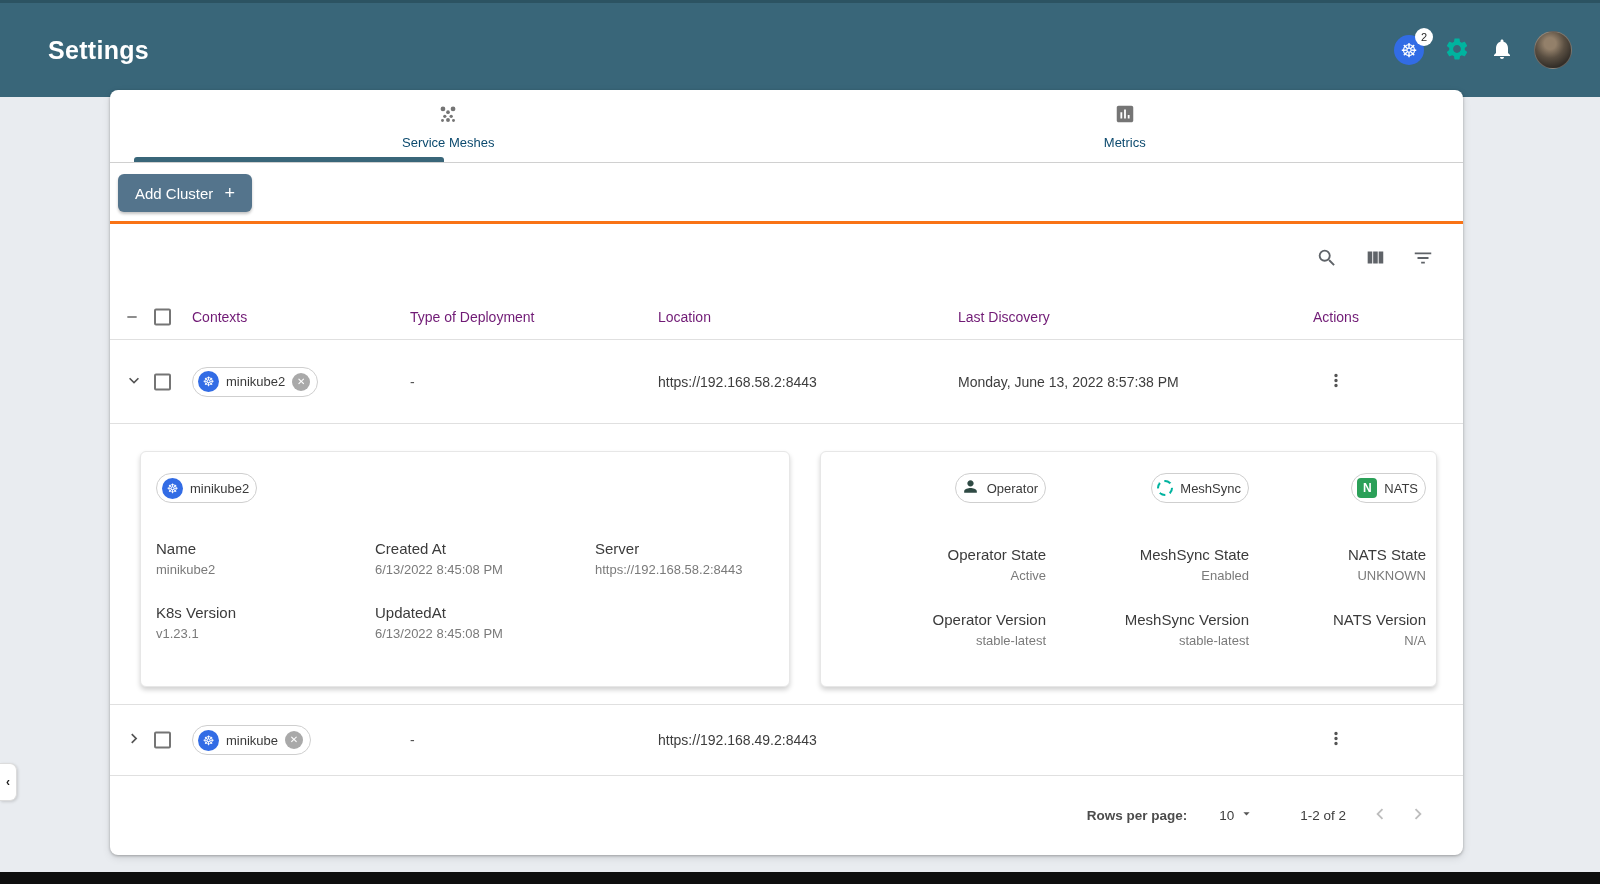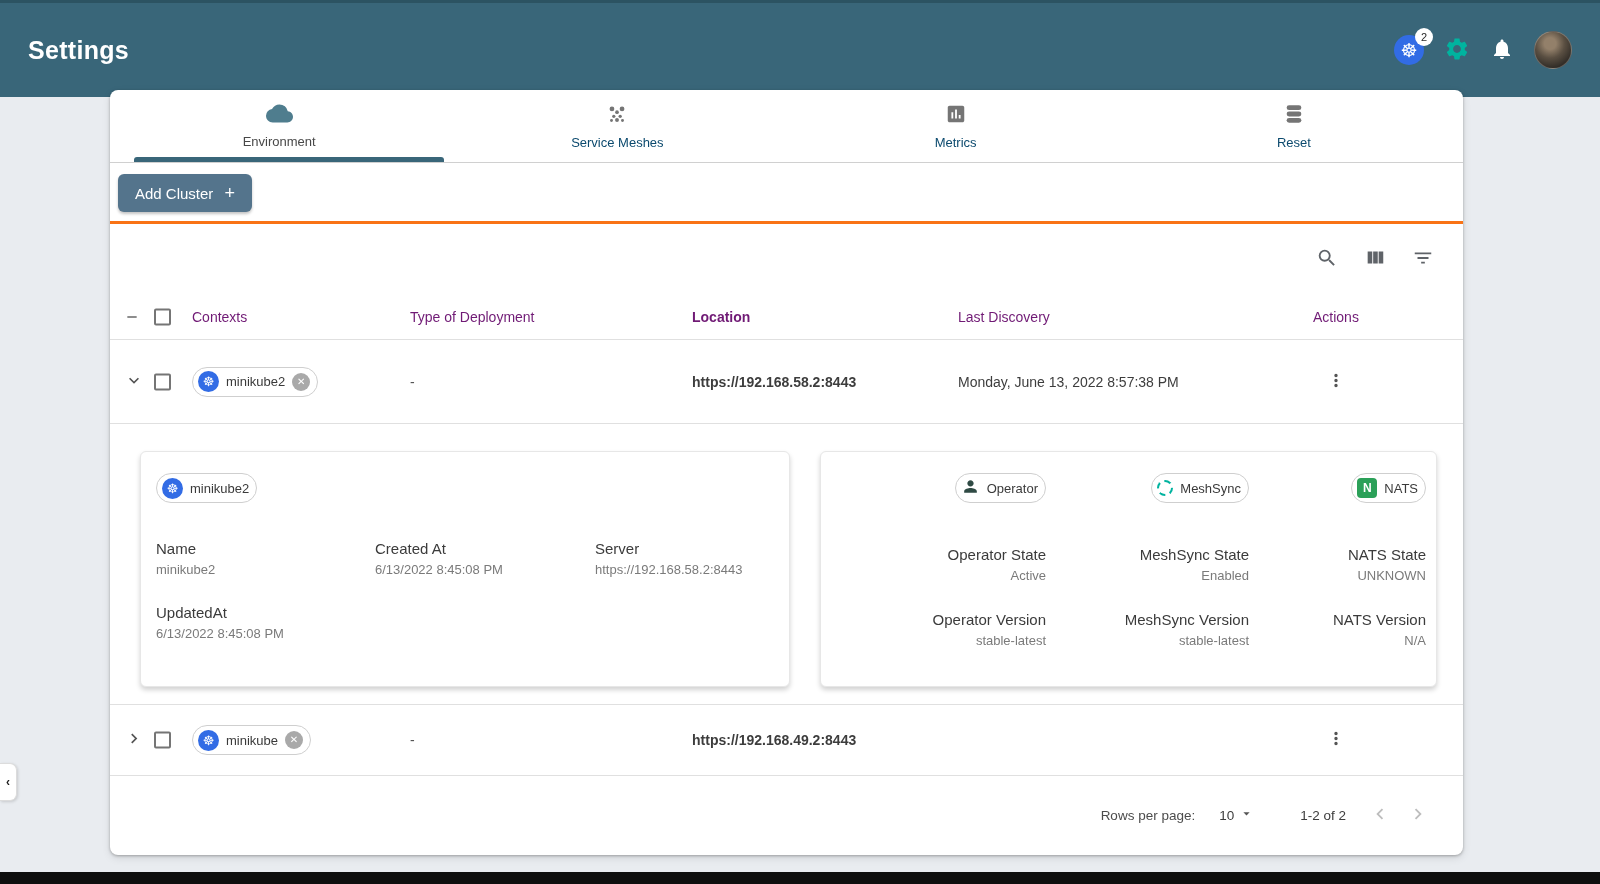--- a/index.html
+++ b/index.html
@@ -5,21 +5,21 @@
   * { box-sizing: border-box; }
   html,body { margin:0; padding:0; }
   body {
     width:1600px; height:884px; position:relative; overflow:hidden;
     background:#e9ecf0; font-family:"Liberation Sans", sans-serif;
   }
   
   .appbar {
     position:absolute; top:0; left:0; width:100%; height:97px;
     background:#396679; border-top:3px solid #2c5362;
-    display:flex; align-items:center; padding:0 28px 0 28px;
+    display:flex; align-items:center; padding:0 28px 0 48px;
   }
   .appbar-title { color:#fff; font-size:25px; font-weight:bold; margin:0; letter-spacing:.3px; }
   .appbar-icons { margin-left:auto; display:flex; align-items:center; gap:20px; }
   .k8s-wrap { position:relative; width:30px; height:30px; cursor:pointer; }
   .k8s-circle {
     width:30px; height:30px; border-radius:50%; background:#326CE5; color:#fff;
     display:flex; align-items:center; justify-content:center; font-size:19px; line-height:1;
   }
   .k8s-badge {
     position:absolute; top:-7px; right:-9px; width:18px; height:18px; border-radius:50%;
@@ -65,21 +65,21 @@
 
   
   .thead { position:relative; height:45px; border-bottom:1px solid #e0e0e0; }
   .trow  { position:relative; height:84px; border-bottom:1px solid #e0e0e0; }
   .trow.second { height:71px; }
   .cell { position:absolute; top:50%; transform:translateY(-50%); font-size:14px; color:#3d3d3d; white-space:nowrap; }
   .c-expand   { left:14px; }
   .c-check    { left:44px; }
   .c-context  { left:82px; }
   .c-type     { left:300px; }
-  .c-location { left:582px;font-weight:bold; }
+  .c-location { left:548px; }
   .c-discovery{ left:848px; }
   .c-actions  { left:1203px; }
   .head-label { color:#701a75; }
   .minus-btn, .chev-btn { border:none; background:none; padding:0; cursor:pointer; display:flex; align-items:center; }
   .checkbox { width:17px; height:17px; border:2px solid #757575; border-radius:2px; background:#fff; cursor:pointer; padding:0; }
   .dash { color:#555; }
   .kebab-btn { border:none; background:none; cursor:pointer; padding:4px; border-radius:50%; }
 
   
   .chip {
@@ -117,21 +117,21 @@
   .fvalue { font-size:13px; color:#7a7a7a; white-space:nowrap; }
   .chip-row { margin-bottom:37px; display:flex; }
   .ccol { display:flex; flex-direction:column; align-items:flex-end; }
   .ccol1 { width:210px; } .ccol2 { width:203px; } .ccol3 { flex:1; }
   .ccol .flabel { margin-top:43px; }
   .ccol .flabel.second { margin-top:28px; }
 
   
   .tfoot { height:78px; display:flex; align-items:center; justify-content:flex-end; padding-right:26px;
     font-size:13.5px; color:#4c4c4c; }
-  .rpp-label { margin-right:18px; }
+  .rpp-label { margin-right:26px;font-weight:bold; }
   .rpp-select { display:flex; align-items:center; gap:5px; margin-right:40px; cursor:pointer; background:none; border:none;
     font-size:13.5px; color:#3d3d3d; font-family:inherit; }
   .range-text { margin-right:15px; color:#3d3d3d; }
   .pg-btn { width:38px; height:38px; border:none; background:none; display:flex; align-items:center; justify-content:center; padding:0; }
 
   
   .sidebar-toggle {
     position:absolute; left:0; top:763px; width:17px; height:38px; cursor:pointer;
     background:#fff; border:1px solid #dcdcdc; border-left:none; border-radius:0 7px 7px 0;
     box-shadow:1px 1px 3px rgba(0,0,0,.15); color:#1d1d1d; font-size:12px; font-weight:bold;
@@ -163,28 +163,20 @@
           </svg>
       </span>
     </button>
     <div class="avatar"></div>
   </div>
 </header>
 
 <main class="card">
 
   <nav class="tabs">
-    <button class="tab active">
-      <span>
-        <svg width="27" height="20" viewBox="0 0 24 17" fill="#4F7D8E">
-            <path d="M19.35 6.04A7.49 7.49 0 0 0 12 0C9.11 0 6.6 1.64 5.35 4.04A5.994 5.994 0 0 0 0 10c0 3.31 2.69 6 6 6h13c2.76 0 5-2.24 5-5 0-2.64-2.05-4.78-4.65-4.96z"></path>
-          </svg>
-      </span>
-      <span>Environment</span>
-    </button>
     <button class="tab">
       <span>
         <svg width="24" height="22" viewBox="0 0 24 24" fill="#757575">
           <circle cx="6.5" cy="6.5" r="2.6"></circle>
             <circle cx="17.5" cy="6.5" r="2.6"></circle>
           <circle cx="12" cy="10" r="2"></circle>
             <circle cx="8.5" cy="14.5" r="1.8"></circle>
           <circle cx="15.5" cy="14.5" r="1.8"></circle>
             <circle cx="6" cy="19" r="1.6"></circle>
           <circle cx="12" cy="18.5" r="2.1"></circle>
@@ -194,30 +186,20 @@
       <span>Service Meshes</span>
     </button>
     <button class="tab">
       <span>
         <svg width="22" height="22" viewBox="0 0 24 24" fill="#757575">
             <path d="M19 3H5c-1.1 0-2 .9-2 2v14c0 1.1.9 2 2 2h14c1.1 0 2-.9 2-2V5c0-1.1-.9-2-2-2zm-10 14H7v-7h2v7zm4 0h-2V7h2v10zm4 0h-2v-4h2v4z"></path>
           </svg>
       </span>
       <span>Metrics</span>
     </button>
-    <button class="tab">
-      <span>
-        <svg width="22" height="22" viewBox="0 0 24 24" fill="#757575">
-          <rect x="4" y="2.5" width="16" height="5.2" rx="2.6"></rect>
-          <rect x="4" y="9.4" width="16" height="5.2" rx="2.6"></rect>
-          <rect x="4" y="16.3" width="16" height="5.2" rx="2.6"></rect>
-        </svg>
-      </span>
-      <span>Reset</span>
-    </button>
     <div class="tab-indicator"></div>
   </nav>
 
   <div class="addrow">
     <button class="add-btn">
       <span>Add Cluster</span>
       <span class="add-plus">+</span>
     </button>
   </div>
 
@@ -302,20 +284,24 @@
         <div class="fcol2">
           <div class="flabel">Created At</div>
           <div class="fvalue">6/13/2022 8:45:08 PM</div>
         </div>
         <div class="fcol3">
           <div class="flabel">Server</div>
           <div class="fvalue">https://192.168.58.2:8443</div>
         </div>
       </div>
       <div class="frow">
+        <div class="fcol1">
+          <div class="flabel">K8s Version</div>
+          <div class="fvalue">v1.23.1</div>
+        </div>
         <div class="fcol2">
           <div class="flabel">UpdatedAt</div>
           <div class="fvalue">6/13/2022 8:45:08 PM</div>
         </div>
       </div>
     </section>
 
     <section class="dcard right">
       <div class="frow">
         <div class="ccol ccol1">

